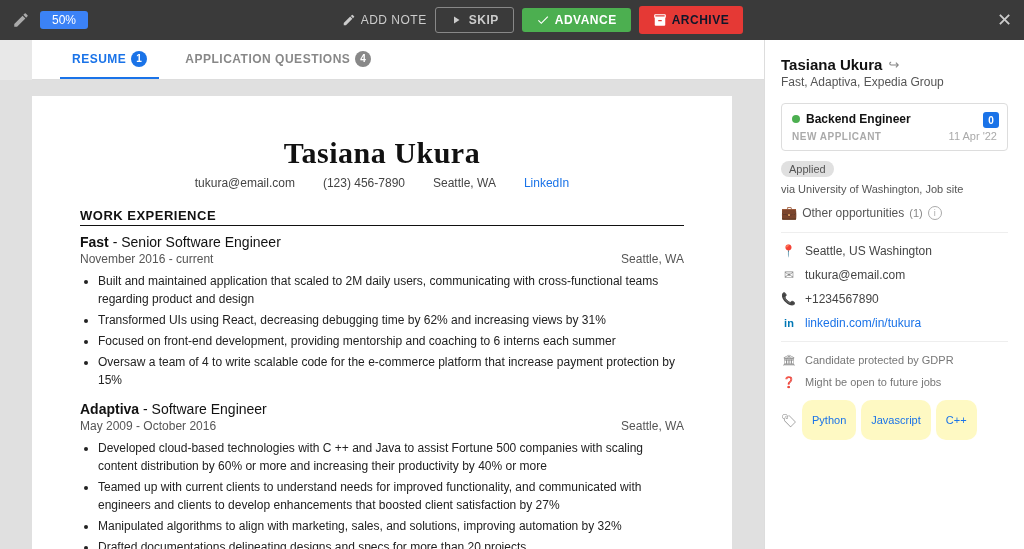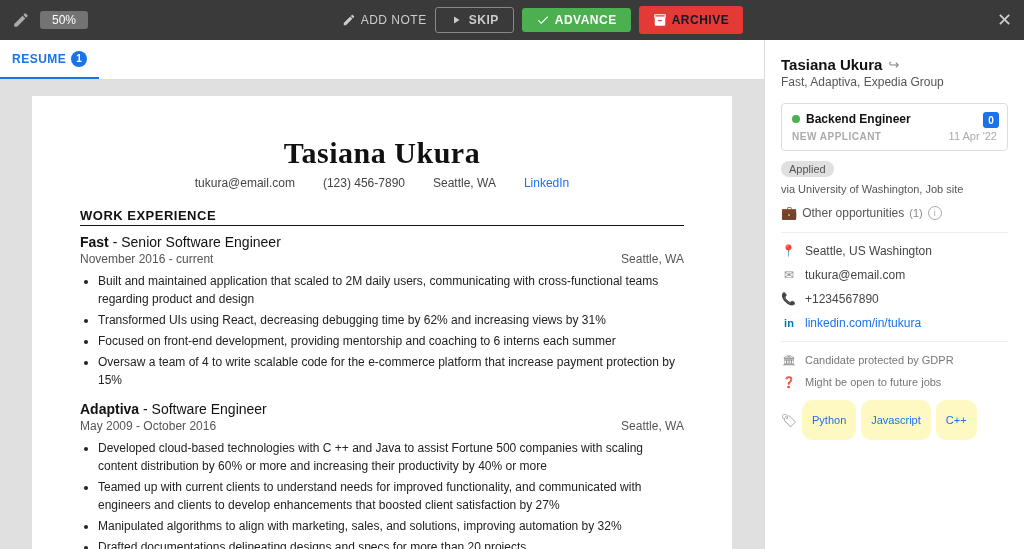--- a/index.html
+++ b/index.html
@@ -2,39 +2,39 @@
 <html><head>
   <meta charset="utf-8">
   <style>
     * { box-sizing: border-box; margin: 0; padding: 0; }
     body { font-family: -apple-system, BlinkMacSystemFont, 'Segoe UI', Helvetica, Arial, sans-serif; background: #f0f0f0; font-size: 13px; color: #333; height: 549px; overflow: hidden; }
 
     
     .topbar { display: flex; align-items: center; background: #3a3a3a; height: 40px; padding: 0 12px; gap: 10px; }
     .topbar-logo { color: #aaa; display: flex; align-items: center; }
     .topbar-logo svg { width: 18px; height: 18px; fill: #aaa; }
-    .zoom-input-wrap { display: flex; align-items: flex-start; background: #737373; border-radius: 3px; padding: 2px 6px; }
+    .zoom-input-wrap { display: flex; align-items: flex-start; background: #3b82f6; border-radius: 3px; padding: 2px 6px; }
     .zoom-input { background: transparent; border: none; color: #fff; font-size: 12px; width: 36px; text-align: center; outline: none; }
     .topbar-center { flex: 1; display: flex; align-items: center; justify-content: center; gap: 8px; }
     .btn-add-note { display: flex; align-items: center; gap: 5px; background: transparent; border: none; color: #ccc; font-size: 12px; cursor: pointer; text-transform: uppercase; letter-spacing: 0.5px; font-weight: 500; }
     .btn-add-note svg { width: 14px; height: 14px; fill: #ccc; }
     .btn-skip { display: flex; align-items: center; gap: 7px; background: transparent; border: 1.5px solid #888; color: #ccc; font-size: 12px; cursor: pointer; text-transform: uppercase; letter-spacing: 0.5px; font-weight: 600; padding: 5px 14px; border-radius: 3px; }
     .btn-skip svg { width: 12px; height: 12px; fill: #ccc; }
     .btn-advance { display: flex; align-items: center; gap: 5px; background: #4caf50; border: none; color: #fff; font-size: 12px; cursor: pointer; text-transform: uppercase; letter-spacing: 0.5px; font-weight: 600; padding: 5px 14px; border-radius: 3px; }
     .btn-advance svg { width: 14px; height: 14px; fill: #fff; }
     .btn-archive { display: flex; gap: 5px; background: #e53935; border: none; color: #0f172a; font-size: 12px; cursor: pointer; text-transform: uppercase; letter-spacing: 0.5px; font-weight: 600; padding: 7px 14px; border-radius: 3px; }
     .btn-archive svg { width: 14px; height: 14px; fill: #fff; }
     .btn-close { background: transparent; border: none; color: #ccc; cursor: pointer; margin-left: auto; font-size: 18px; display: flex; align-items: center; }
 
     
     .main-layout { display: flex; height: calc(549px - 40px); }
 
     
     .left-panel { flex: 1; display: flex; flex-direction: column; overflow: hidden; background: #e8e8e8; }
-    .tabs-bar { background: #fff; display: flex; align-items: center; border-bottom: 1px solid #ddd; padding: 0 0; height: 40px; gap: 14px; }
+    .tabs-bar { background: #fff; display: flex; align-items: center; border-bottom: 1px solid #ddd; padding: 0 28px; height: 40px; gap: 14px; margin-left: 32px; }
     .tab { padding: 10px 12px; font-size: 12px; font-weight: 600; color: #888; cursor: pointer; border-bottom: 2px solid transparent; text-transform: uppercase; letter-spacing: 0.5px; display: flex; align-items: center; gap: 5px; }
     .tab.active { color: #1a73e8; border-bottom: 2px solid #1a73e8; }
     .tab-badge { background: #1a73e8; color: #fff; font-size: 10px; border-radius: 50%; width: 16px; height: 16px; display: flex; align-items: center; justify-content: center; font-weight: 700; }
     .tab-badge.gray { background: #888; }
     .resume-area { flex: 1; overflow-y: auto; padding: 16px; background: #e0e0e0; }
     .resume-doc { background: #fff; padding: 40px 48px 40px 48px; max-width: 700px; margin: 0 auto; min-height: 480px; font-family: Georgia, 'Times New Roman', serif; }
     .resume-name { text-align: center; font-size: 30px; font-weight: 700; color: #111; margin-bottom: 6px; letter-spacing: 0.5px; }
     .resume-contact { display: flex; justify-content: center; gap: 28px; font-size: 12px; color: #444; margin-bottom: 18px; font-family: Arial, sans-serif; }
     .resume-contact a { color: #1a73e8; text-decoration: none; }
     .section-header { font-size: 13px; font-weight: 700; text-transform: uppercase; color: #111; border-bottom: 1.5px solid #111; padding-bottom: 2px; margin-bottom: 8px; font-family: Arial, sans-serif; letter-spacing: 0.5px; }
@@ -117,20 +117,24 @@
 </div>
 
 <div class="main-layout">
 
   <div class="left-panel">
     <div class="tabs-bar">
       <div class="tab active">
         <span>RESUME</span>
         <span class="tab-badge">1</span>
       </div>
+      <div class="tab">
+        <span>APPLICATION QUESTIONS</span>
+        <span class="tab-badge gray">4</span>
+      </div>
     </div>
 
     <div class="resume-area">
       <div class="resume-doc">
         <div class="resume-name">Tasiana Ukura</div>
         <div class="resume-contact">
           <span>tukura@email.com</span>
           <span>(123) 456-7890</span>
           <span>Seattle, WA</span>
           <a href="#">LinkedIn</a>

